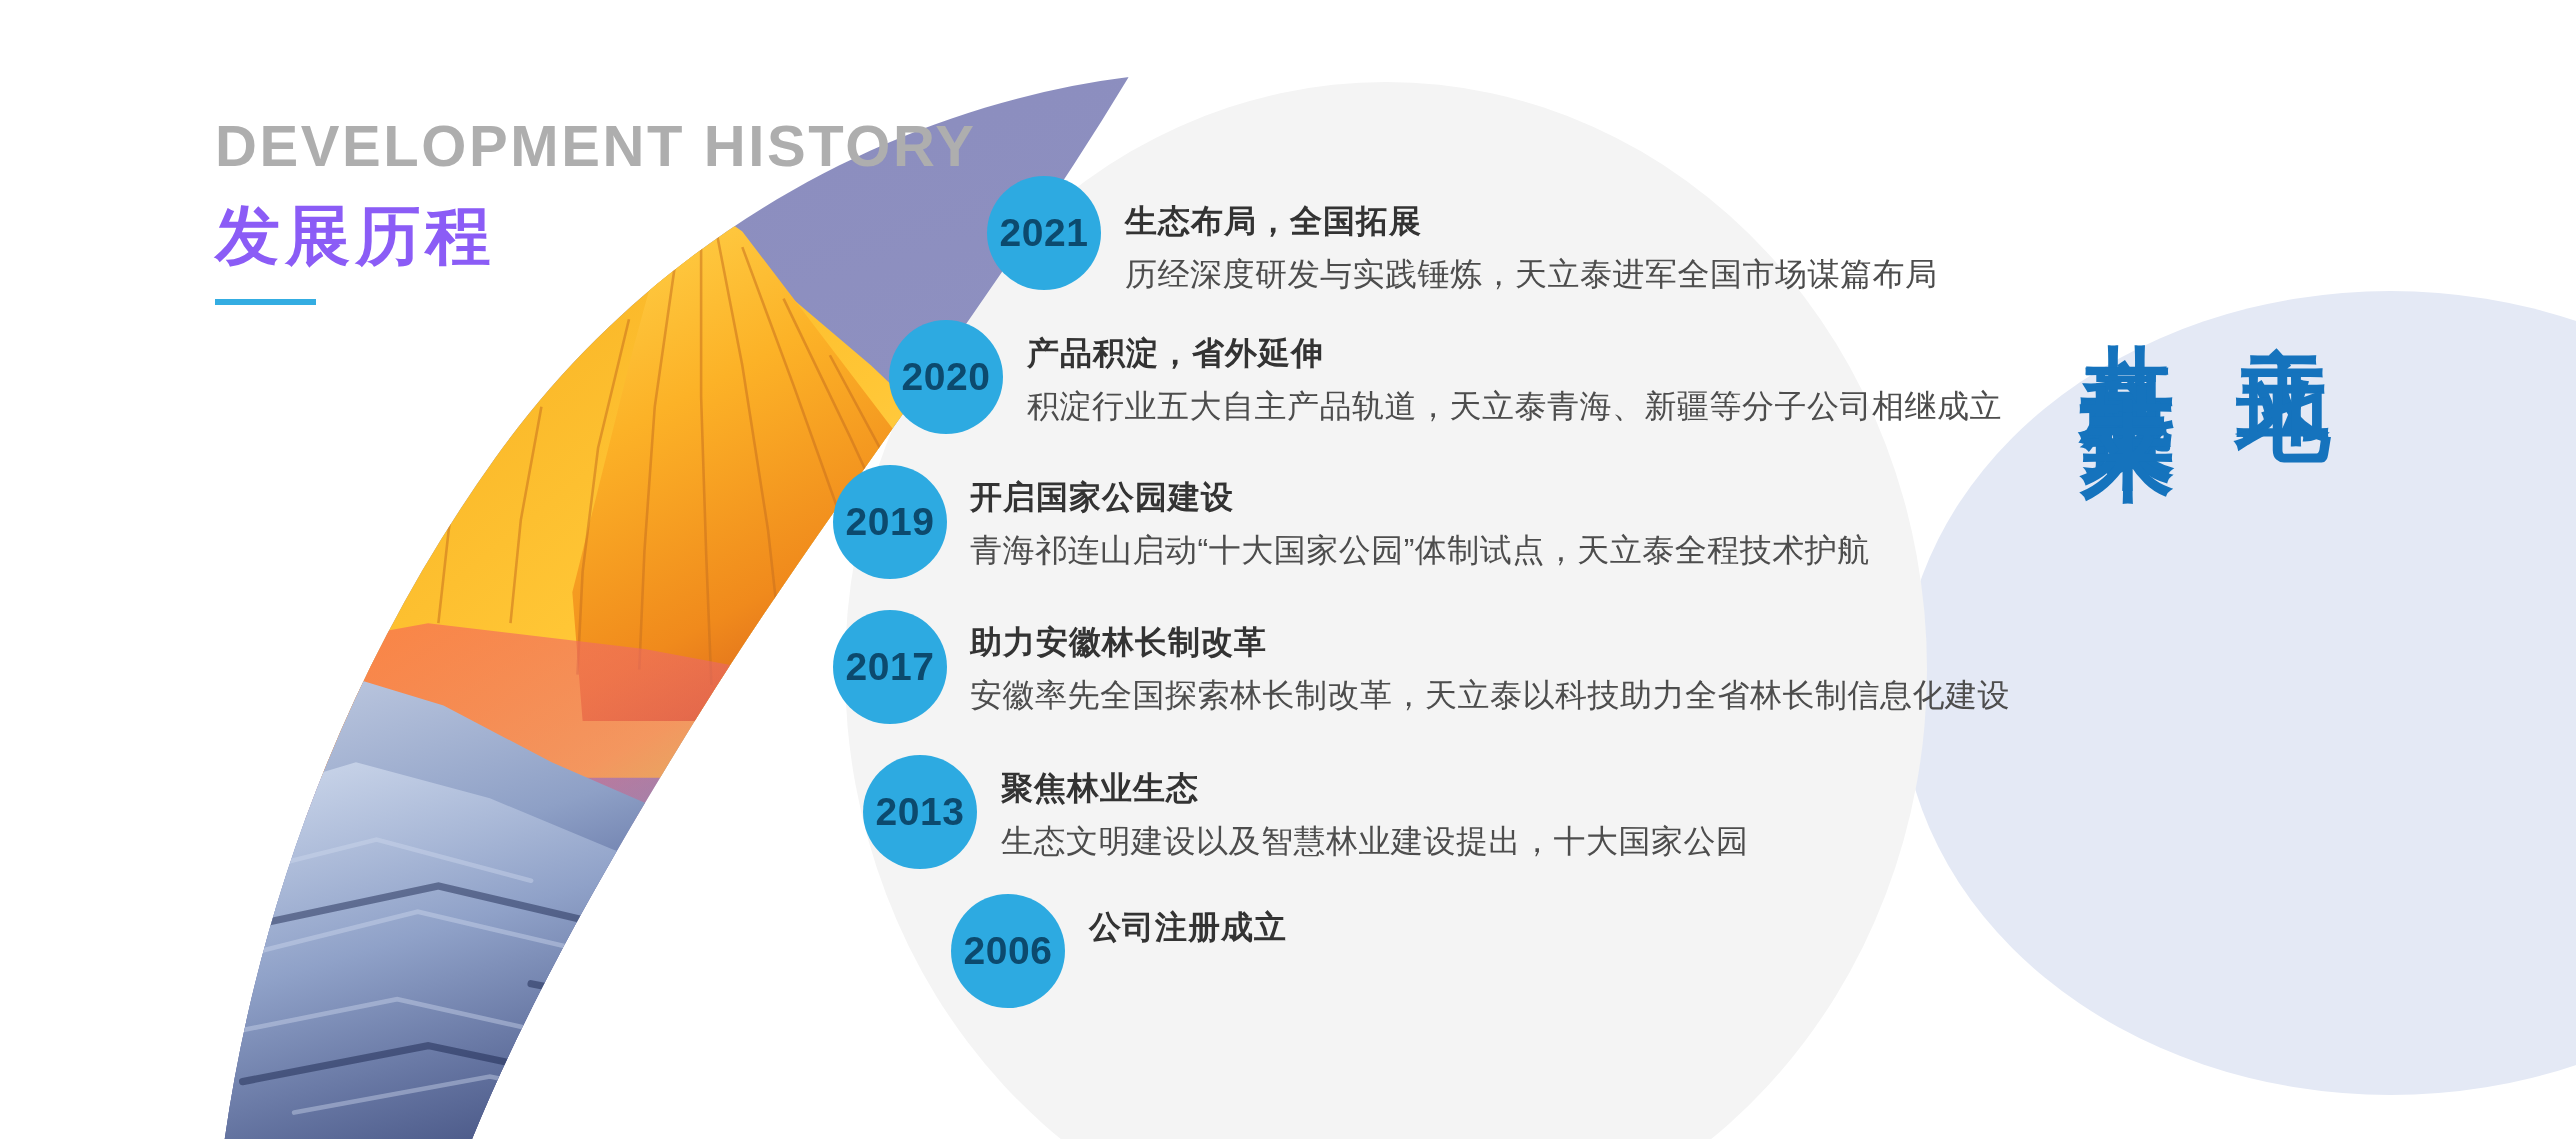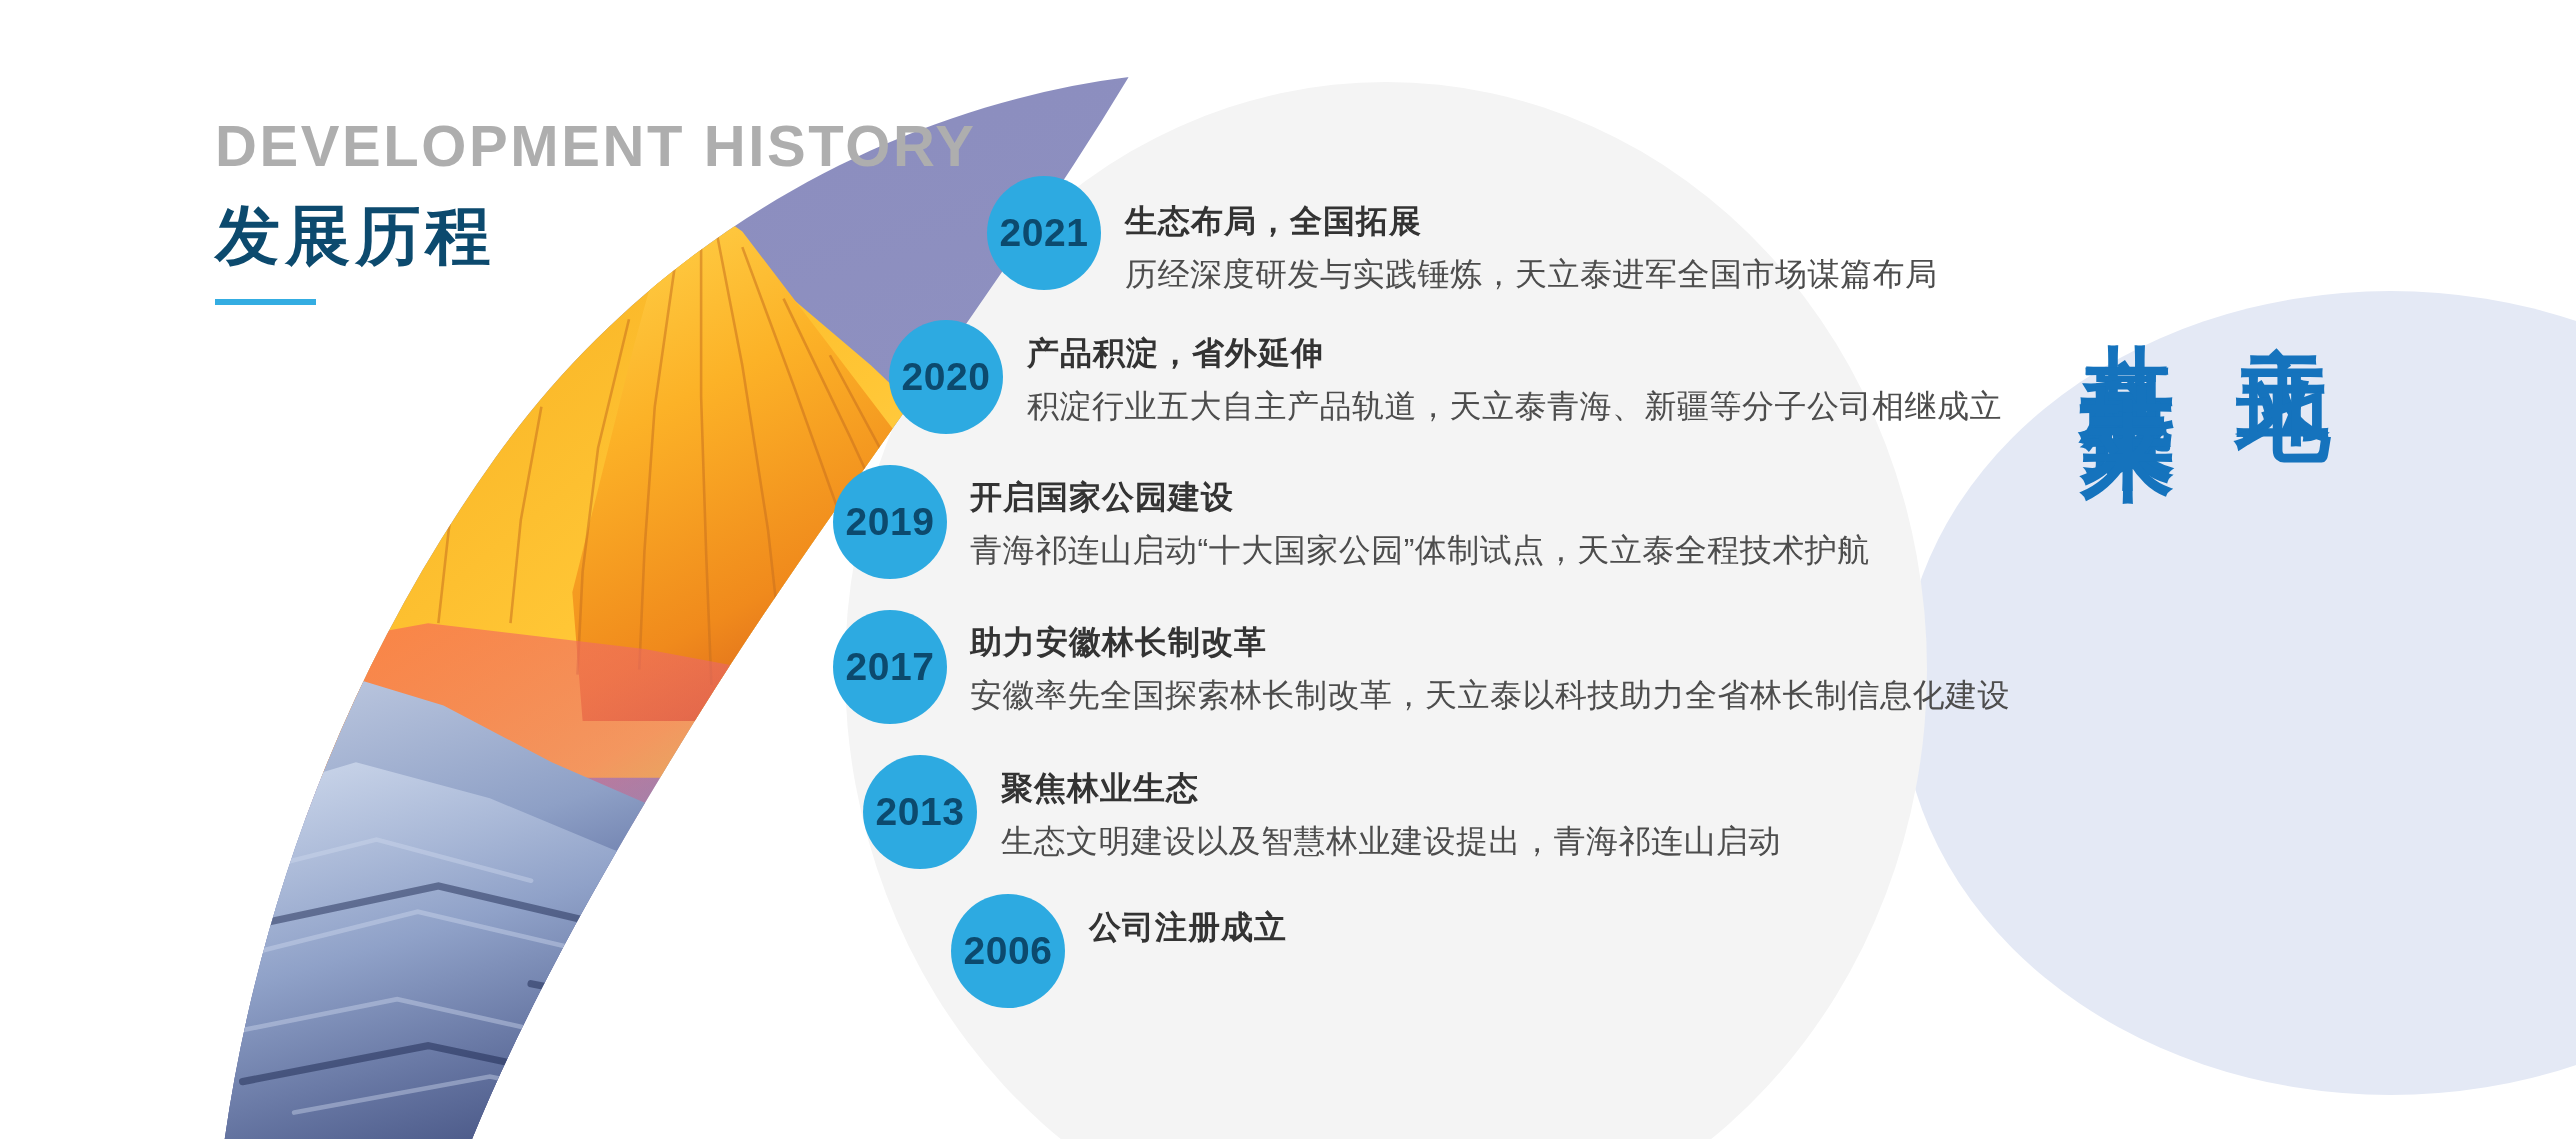--- a/index.html
+++ b/index.html
@@ -39,21 +39,21 @@
 
   
   .heading-block{ position:absolute; left:215px; top:116px; z-index:8; }
   .title-en{
     font-size:58px; font-weight:700; letter-spacing:2.6px;
     color:#aeaeae; line-height:1.05; white-space:nowrap;
   }
   .title-cn{
     margin-top:25px;
     font-size:65px; font-weight:700; letter-spacing:5.2px;
-    color:#0c4a6e; line-height:1.05; white-space:nowrap;
+    color:#8b5cf6; line-height:1.05; white-space:nowrap;
   }
   .accent-rule{
     margin-top:29px; width:101px; height:5.7px; background:#34ade2;
   }
 
   
   .timeline{ position:absolute; inset:0; z-index:9; }
   .tl-item{ position:absolute; }
   .tl-badge{
     position:absolute;
@@ -213,21 +213,21 @@
       <div class="tl-text" style="left:970px; top:624px;">
         <div class="tl-title">助力安徽林长制改革</div>
         <div class="tl-desc">安徽率先全国探索林长制改革，天立泰以科技助力全省林长制信息化建设</div>
       </div>
     </div>
 
     <div class="tl-item">
       <div class="tl-badge" style="left:863px; top:755px;">2013</div>
       <div class="tl-text" style="left:1001px; top:770px;">
         <div class="tl-title">聚焦林业生态</div>
-        <div class="tl-desc">生态文明建设以及智慧林业建设提出，青海祁连山启动</div>
+        <div class="tl-desc">生态文明建设以及智慧林业建设提出，十大国家公园</div>
       </div>
     </div>
 
     <div class="tl-item">
       <div class="tl-badge" style="left:951px; top:894px;">2006</div>
       <div class="tl-text" style="left:1089px; top:909px;">
         <div class="tl-title">公司注册成立</div>
       </div>
     </div>
 

